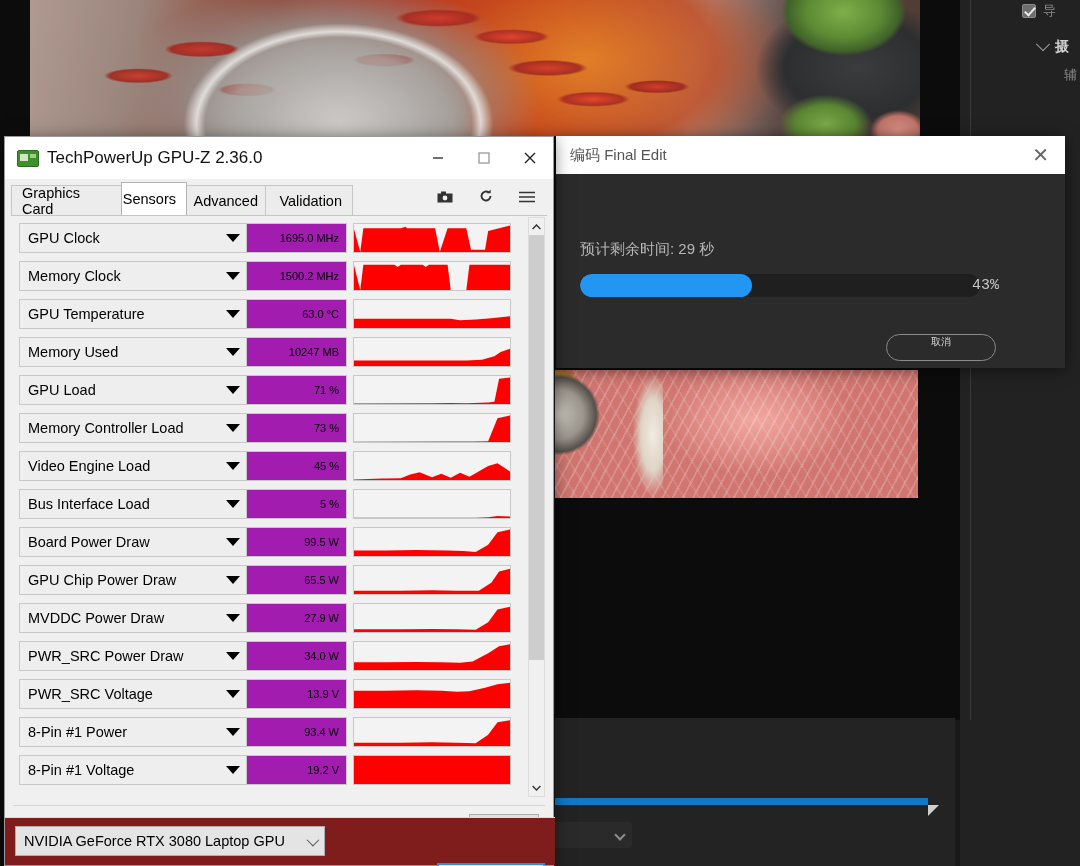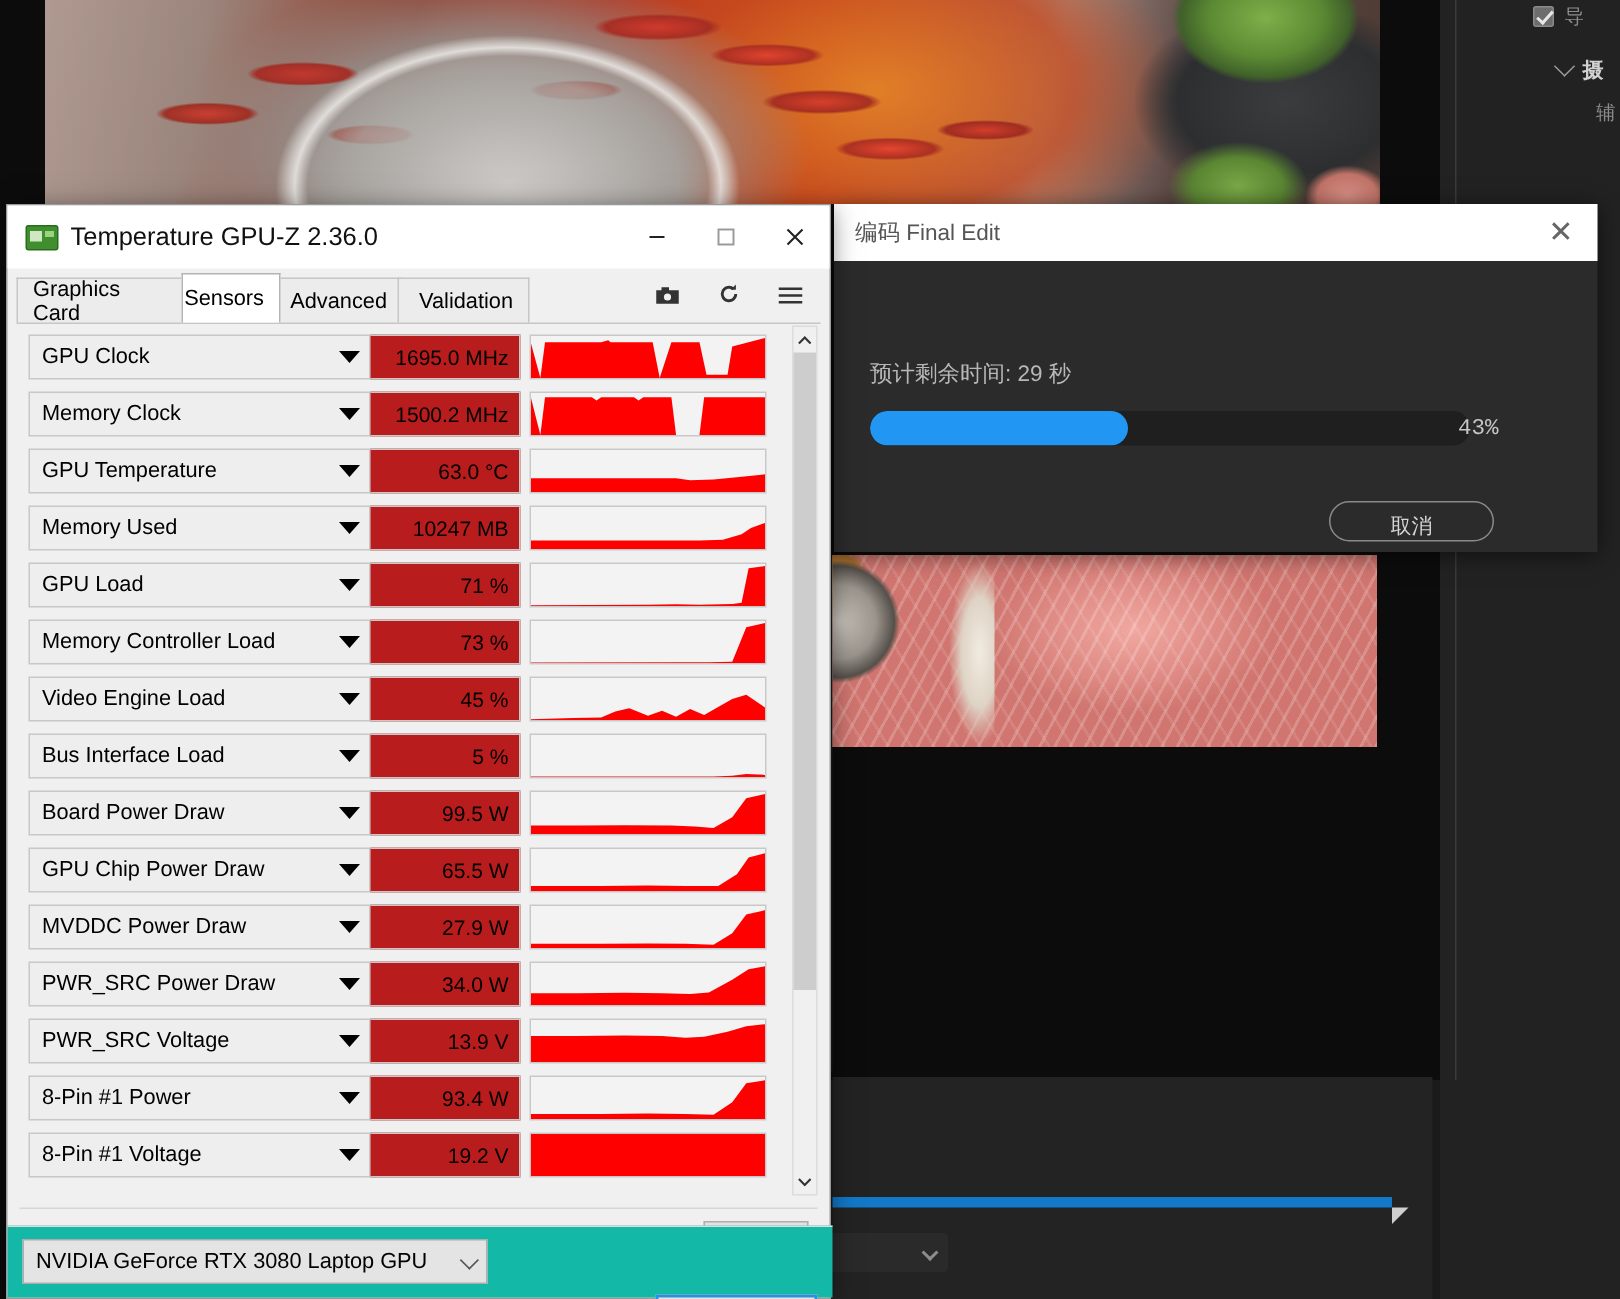--- a/index.html
+++ b/index.html
@@ -111,22 +111,22 @@
   }
   .enc-close { color:#666; font-size:20px; line-height:1; padding:0 6px; cursor:default; }
   .enc-body { position:relative; height:194px; }
   .enc-eta { position:absolute; left:24px; top:66px; color:#b7b7b7; font-size:15px; }
   .enc-track { position:absolute; left:24px; top:100px; width:400px; height:23px;
      background:#1f1f1f; border-radius:12px; overflow:hidden;}
   .enc-fill { height:100%; background:#2196f3; border-radius:12px; }
   .enc-pct { position:absolute; left:416px; top:103px; color:#c6c6c6; font-size:15px;font-family:Liberation Mono, monospace; }
   .enc-cancel {
     position:absolute; left:330px; top:160px; width:110px; height:27px;
-    border:1px solid #8a8a8a; border-radius:14px; color:#d4d4d4; font-size:14px;
-    display:flex; align-items:flex-end; justify-content:center; background:transparent;
+    border:1px solid #8a8a8a; border-radius:14px; color:#d4d4d4; font-size:10px;
+    display:flex; align-items:flex-start; justify-content:center; background:transparent;
   }
 
   
   .gpuz {
     position:absolute; left:4px; top:136px; width:550px; height:730px;
     background:#f0f0f0; border:1px solid #9a9a9a;
     box-shadow:0 3px 16px rgba(0,0,0,.5);
   }
   .gz-title { height:42px; background:#fff; display:flex; align-items:center; }
   .gz-ico { width:22px;height:17px; margin:0 8px 0 12px; position:relative; flex:none;
@@ -151,39 +151,39 @@
 
   .gz-list { position:absolute; left:8px; top:80px; width:534px; height:698px; }
   .rows { position:absolute; left:6px; top:2px; width:512px; }
   .row { display:flex; height:38px; align-items:center; }
   .r-name {
     width:228px; height:30px; background:#eeeeee; border:1px solid #c8c8c8;
     display:flex; align-items:center; padding:0 6px 0 8px; font-size:14.5px; color:#000;
   }
   .r-caret { margin-left:auto; width:0;height:0; border-left:7px solid transparent; border-right:7px solid transparent; border-top:8px solid #000; }
   .r-val {
-    width:100px; height:30px; background:#b91c1c; border:1px solid #c8c8c8; border-left:none;
-    display:flex; align-items:center; justify-content:flex-end; padding-right:7px; font-size:14px; color:#000;
+    width:100px; height:30px; background:#a21caf; border:1px solid #c8c8c8; border-left:none;
+    display:flex; align-items:center; justify-content:flex-end; padding-right:7px; font-size:11px; color:#000;
   }
   .r-graph { width:158px; height:30px; background:#f3f3f3; border:1px solid #c8c8c8; margin-left:6px; position:relative; overflow:hidden; }
   .r-graph svg { position:absolute; left:0; bottom:0; width:100%; height:100%; display:block;}
 
   .gz-scroll { position:absolute; right:8px; top:80px; width:17px; height:580px; background:#f0f0f0; border:1px solid #dcdcdc;}
   .sb-arrow { width:15px;height:17px; display:flex;align-items:center;justify-content:center;color:#444;font-size:10px;}
   .sb-thumb { position:absolute; left:0; top:17px; width:15px; height:425px; background:#cdcdcd; }
   .sb-arrow.bot { position:absolute; bottom:0; left:0; }
 
   .gz-foot { position:absolute; left:8px; right:8px; top:668px; height:48px; border-top:1px solid #d6d6d6; }
   .logchk { position:absolute; left:14px; top:14px; display:flex; align-items:center; gap:8px; font-size:14.5px; color:#000; }
   .logbox { width:16px;height:16px;border:1px solid #6b6b6b; background:#fff; }
   .reset-btn {
     position:absolute; right:6px; top:8px; width:70px; height:28px; background:#e1e1e1;
     border:1px solid #adadad; font-size:14.5px; color:#000; display:flex; align-items:center; justify-content:center;
   }
-  .gz-bottom { position:absolute; left:0; bottom:0; width:550px; height:48px; background:#14b8a6; border-top:1px solid #dcdcdc;text-decoration:underline;}
+  .gz-bottom { position:absolute; left:0; bottom:0; width:550px; height:48px; background:#7f1d1d; border-top:1px solid #dcdcdc;text-decoration:underline;}
   .gpu-select {
     position:absolute; left:10px; top:8px; width:310px; height:30px; background:#e4e4e4;
     border:1px solid #adadad; display:flex; align-items:center; padding:0 8px; font-size:14.5px; color:#000;
   }
   .gpu-select .cv { margin-left:auto; width:9px;height:9px; border-right:1.6px solid #555; border-bottom:1.6px solid #555; transform:rotate(45deg) translateY(-2px);}
   .close-btn {
     position:absolute; right:10px; top:6px; width:108px; height:34px; background:#e6e6e6;
     border:2px solid #2f8fd8; font-size:15px; color:#000; display:flex; align-items:center; justify-content:center;margin-top:39px;
   }
 </style>
@@ -255,21 +255,21 @@
       <div class="enc-pct">43%</div>
       <div class="enc-cancel">
         <span>取消</span>
       </div>
     </div>
   </div>
 
   <div class="gpuz">
     <div class="gz-title">
       <span class="gz-ico"></span>
-      <span class="gz-ttl-text">Temperature GPU-Z 2.36.0</span>
+      <span class="gz-ttl-text">TechPowerUp GPU-Z 2.36.0</span>
       <span class="gz-wc">
         <span class="gz-wb">
           <svg width="14" height="14">
               <path d="M2 7 H12" stroke="#222" stroke-width="1.3"></path>
             </svg>
         </span>
         <span class="gz-wb">
           <svg width="14" height="14">
               <rect x="2" y="2" width="10" height="10" stroke="#999" stroke-width="1.3" fill="none"></rect>
             </svg>

